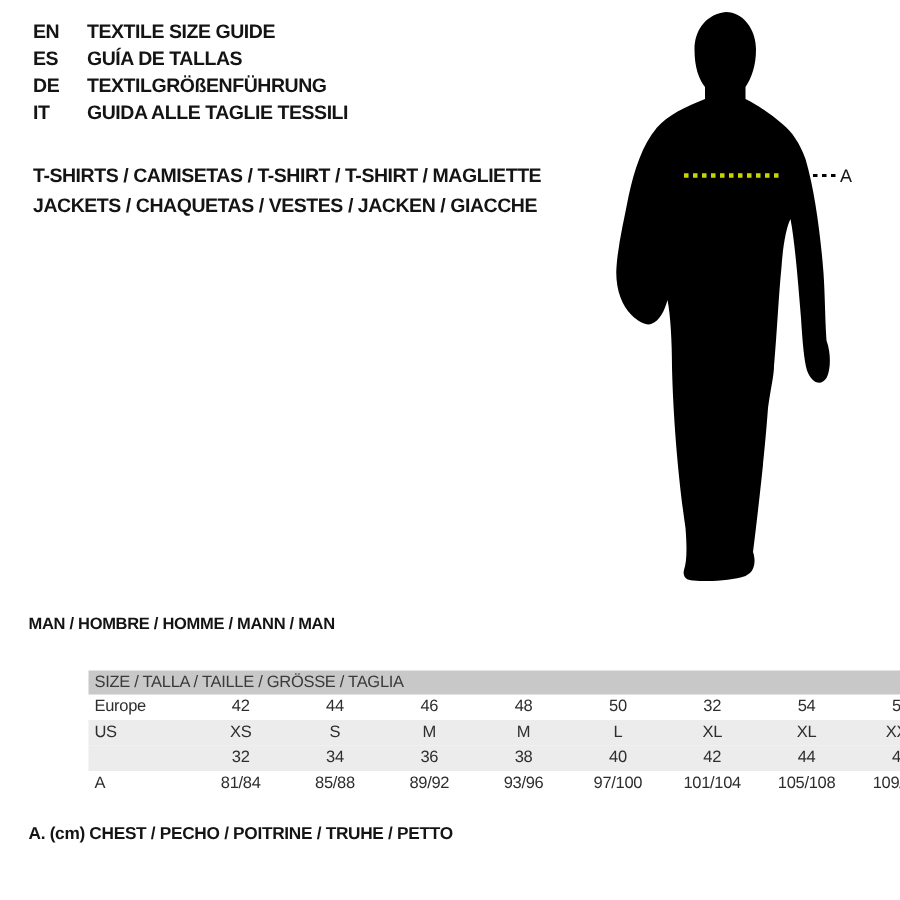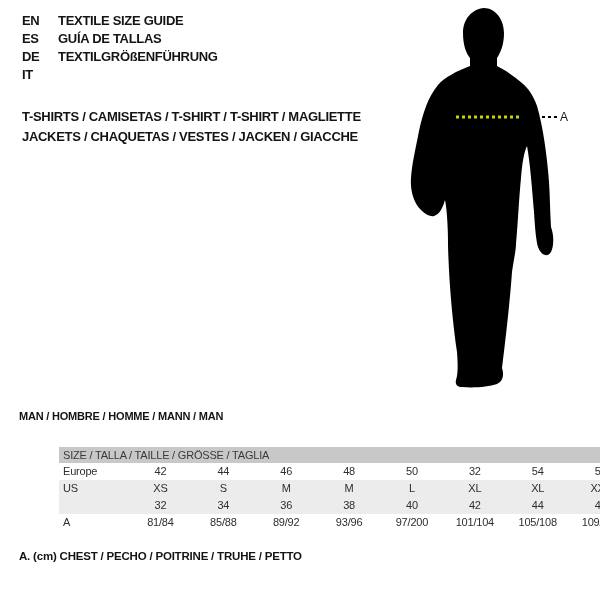--- a/index.html
+++ b/index.html
@@ -48,20 +48,21 @@
     <div class="lang-row">
       <span class="lang-code">ES</span>
       <span>GUÍA DE TALLAS</span>
     </div>
     <div class="lang-row">
       <span class="lang-code">DE</span>
       <span>TEXTILGRÖßENFÜHRUNG</span>
     </div>
     <div class="lang-row">
       <span class="lang-code">IT</span>
+      <span>GUIDA ALLE TAGLIE TESSILI</span>
     </div>
   </div>
 
   <div class="categories">
     <div>T-SHIRTS / CAMISETAS / T-SHIRT / T-SHIRT / MAGLIETTE</div>
     <div>JACKETS / CHAQUETAS / VESTES / JACKEN / GIACCHE</div>
   </div>
 
   <div class="figure-wrap">
     <svg width="200" height="400" viewBox="0 0 200 400" xmlns="http://www.w3.org/2000/svg">
@@ -144,21 +145,21 @@
       <span class="st-cell">44</span>
       <span class="st-cell">46</span>
     </div>
 
     <div class="st-row">
       <span class="st-label">A</span>
       <span class="st-cell">81/84</span>
       <span class="st-cell">85/88</span>
       <span class="st-cell">89/92</span>
       <span class="st-cell">93/96</span>
-      <span class="st-cell">97/200</span>
+      <span class="st-cell">97/100</span>
       <span class="st-cell">101/104</span>
       <span class="st-cell">105/108</span>
       <span class="st-cell">109/112</span>
     </div>
   </div>
 
   <div class="footnote">A. (cm) CHEST / PECHO / POITRINE / TRUHE / PETTO</div>
 
 </div>
 

